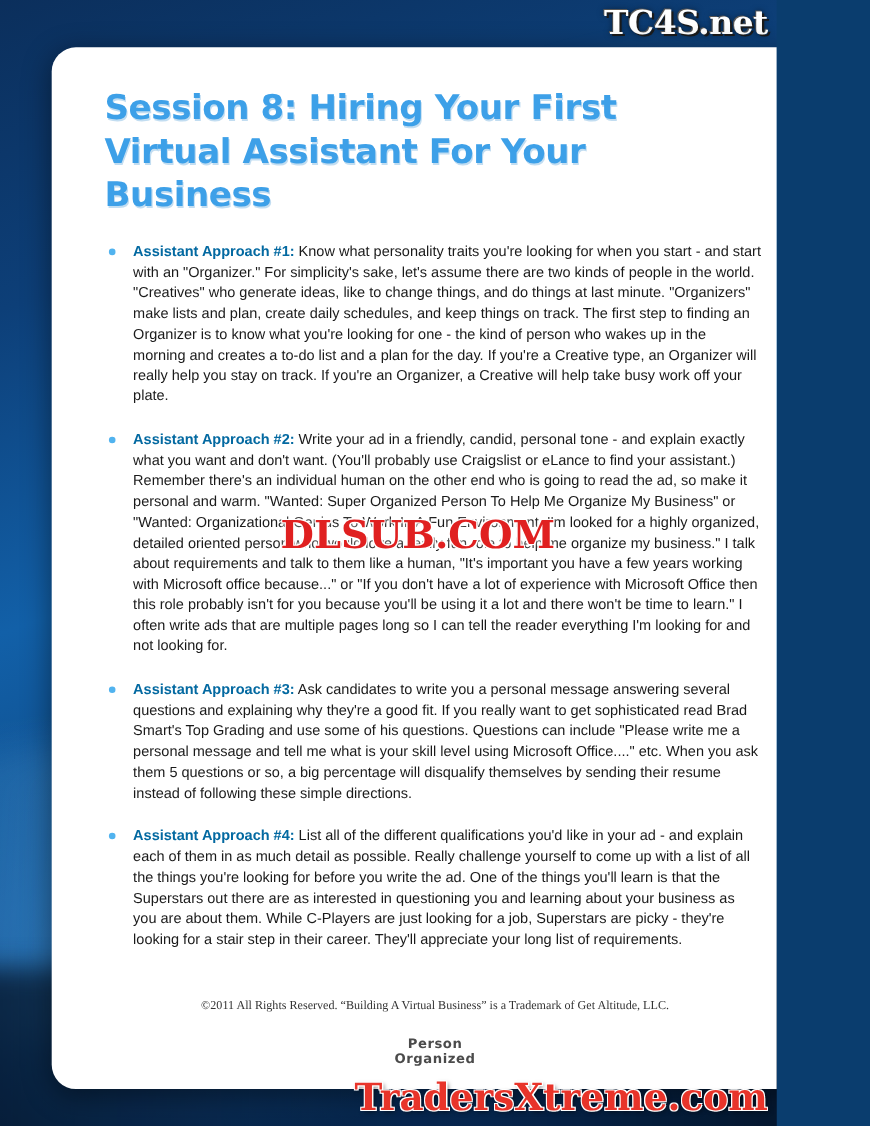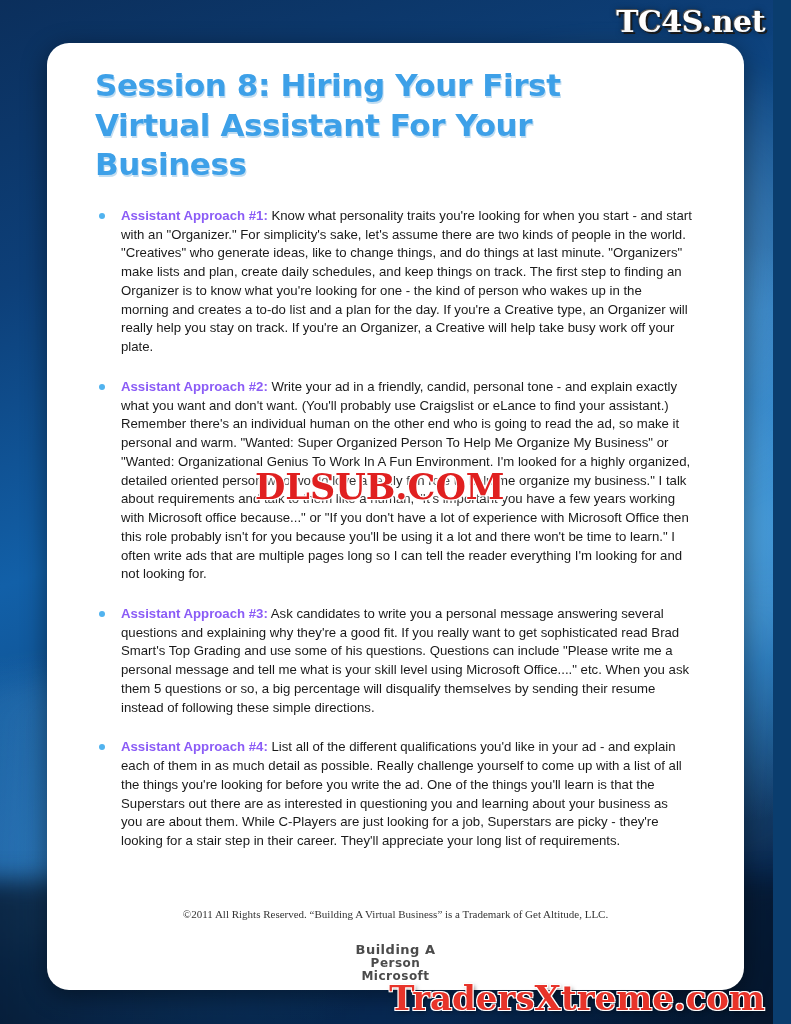--- a/index.html
+++ b/index.html
@@ -10,21 +10,21 @@
     width: 791px;
     height: 1024px;
     overflow: hidden;
     font-family: "Liberation Sans", sans-serif;
     background: #0a3d6e;
   }
 
   
   .page {
     position: relative;
-    width: 773px;
+    width: 706px;
     height: 1024px;
     background:
       radial-gradient(ellipse 700px 420px at 78% 52%, rgba(120,205,255,0.95) 0%, rgba(60,160,235,0.55) 38%, rgba(10,70,140,0.0) 72%),
       radial-gradient(ellipse 520px 300px at 12% 84%, rgba(40,130,210,0.55) 0%, rgba(8,50,110,0.0) 70%),
       linear-gradient(160deg, #0b2f5c 0%, #0d3f78 22%, #1260a8 45%, #0e4a86 65%, #07264d 88%, #04152c 100%);
     overflow: hidden;
   }
   .page:before {
     content: "";
     position: absolute;
@@ -111,21 +111,21 @@
     left: 47px;
     top: 43px;
     width: 697px;
     height: 947px;
     background: #ffffff;
     border-radius: 22px;
     box-shadow: 0 6px 26px rgba(0,0,0,0.45);
     overflow: hidden;
   }
   .sheet-inner {
-    padding: 23px 52px 0 48px;
+    padding: 36px 52px 0 48px;
   }
 
   
   .doc-title {
     font-family: "DejaVu Sans", sans-serif;
     font-weight: bold;
     font-size: 31px;
     line-height: 1.28;
     color: #3da0e8;
     letter-spacing: -0.4px;
@@ -155,21 +155,21 @@
     position: absolute;
     left: 4px;
     top: 6px;
     width: 6px;
     height: 6px;
     border-radius: 50%;
     background: #51b3ef;
   }
   .pt-lead {
     font-weight: bold;
-    color: #8b5cf6;
+    color: #0369a1;
   }
 
   
   .copyright {
     position: absolute;
     left: 0; right: 0;
     top: 865px;
     text-align: center;
     font-family: Liberation Serif, serif;
     font-size: 11px;
@@ -219,21 +219,20 @@
         </li>
         <li>
           <span class="pt-lead">Assistant Approach #4:</span><span> List all of the different qualifications you'd like in your ad - and explain each of them in as much detail as possible. Really challenge yourself to come up with a list of all the things you're looking for before you write the ad. One of the things you'll learn is that the Superstars out there are as interested in questioning you and learning about your business as you are about them. While C-Players are just looking for a job, Superstars are picky - they're looking for a stair step in their career. They'll appreciate your long list of requirements.</span>
         </li>
       </ul>
     </div>
 
     <div class="copyright">©2011 All Rights Reserved. “Building A Virtual Business” is a Trademark of Get Altitude, LLC.</div>
 
     <div class="logo">
-      <div class="logo-line l1">Building A</div>
       <div class="logo-line l2">Person</div>
-      <div class="logo-line l3">Microsoft</div>
+      <div class="logo-line l3">Organized</div>
     </div>
   </div>
 
   <div class="wm-center">DLSUB.COM</div>
   <div class="wm-bottom">TradersXtreme.com</div>
 </div>
 
 </body></html>

